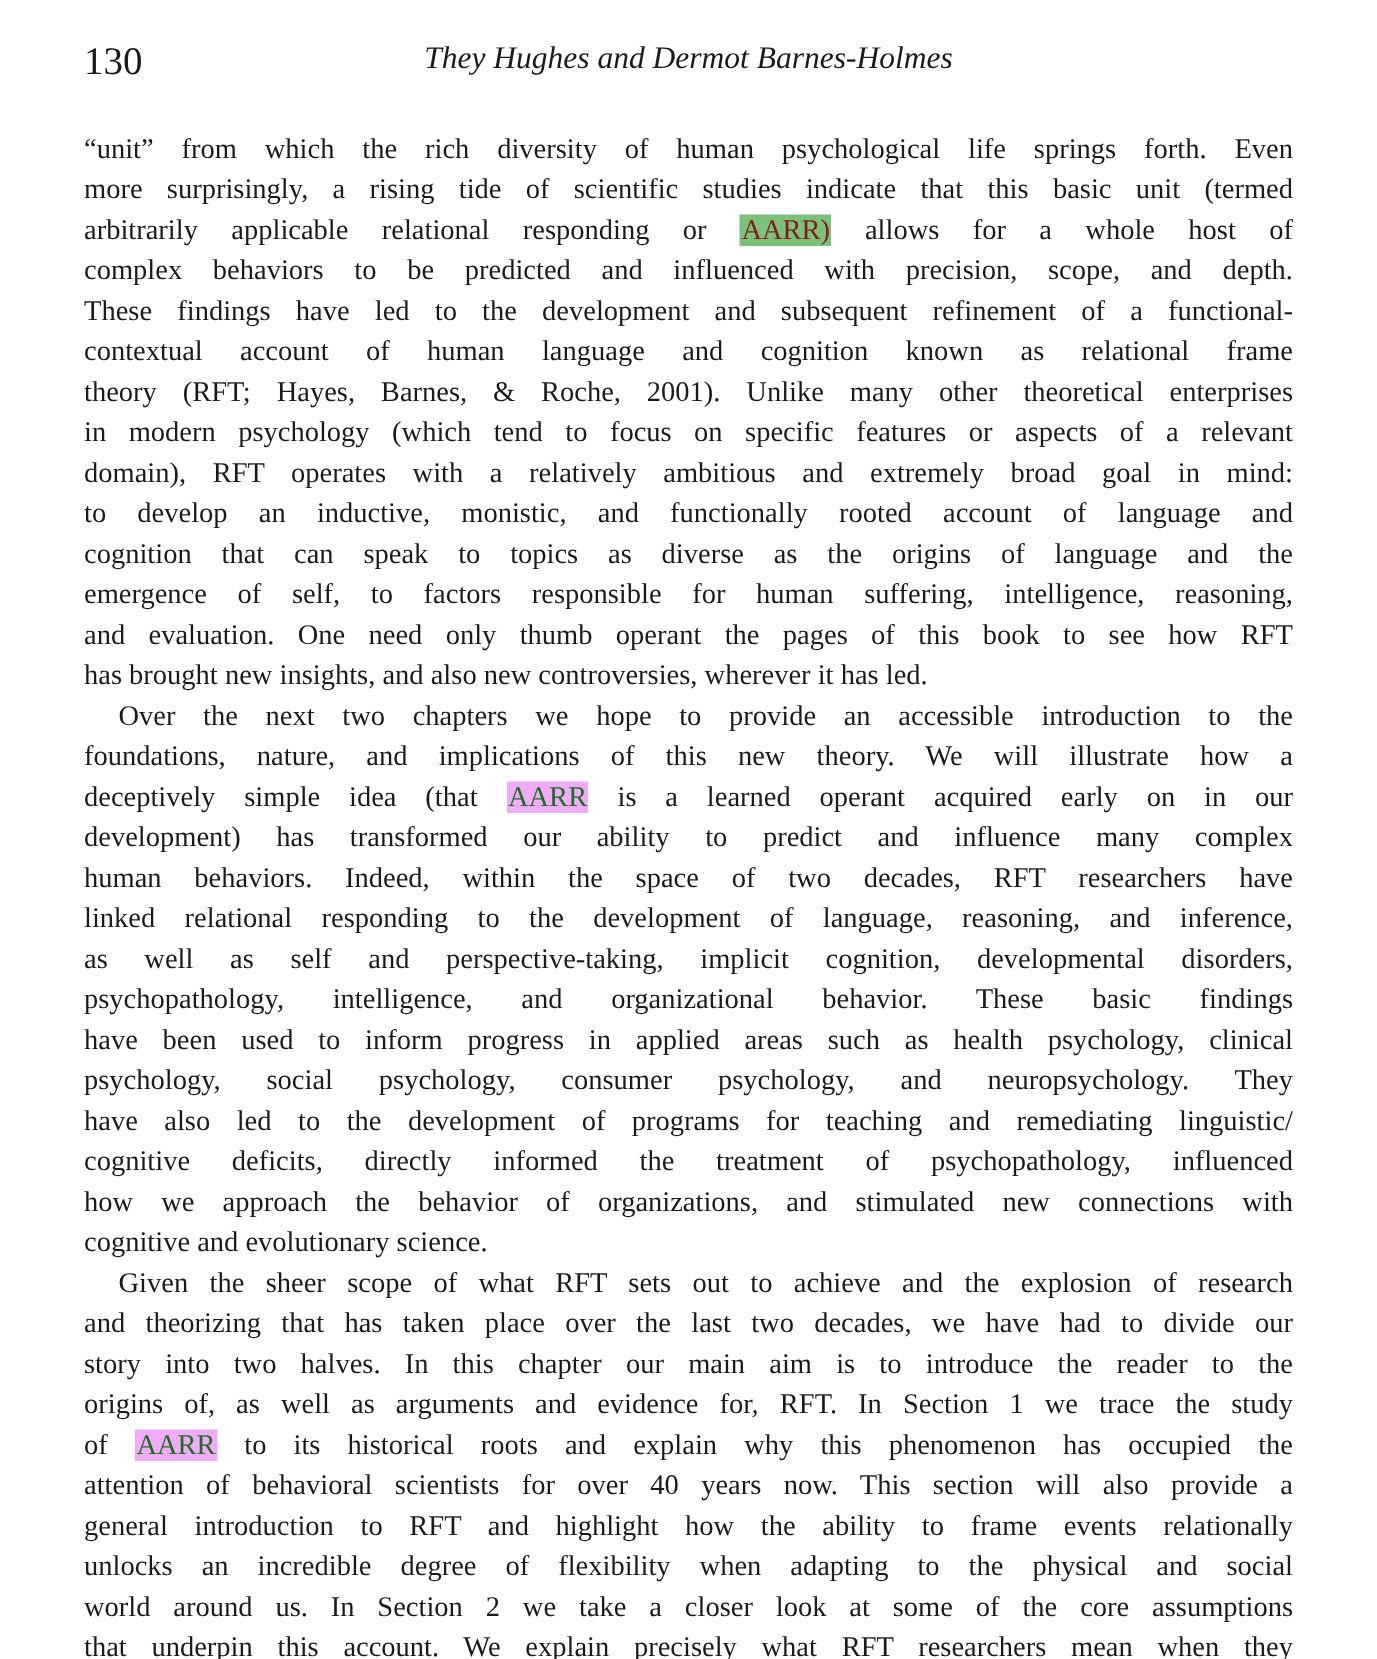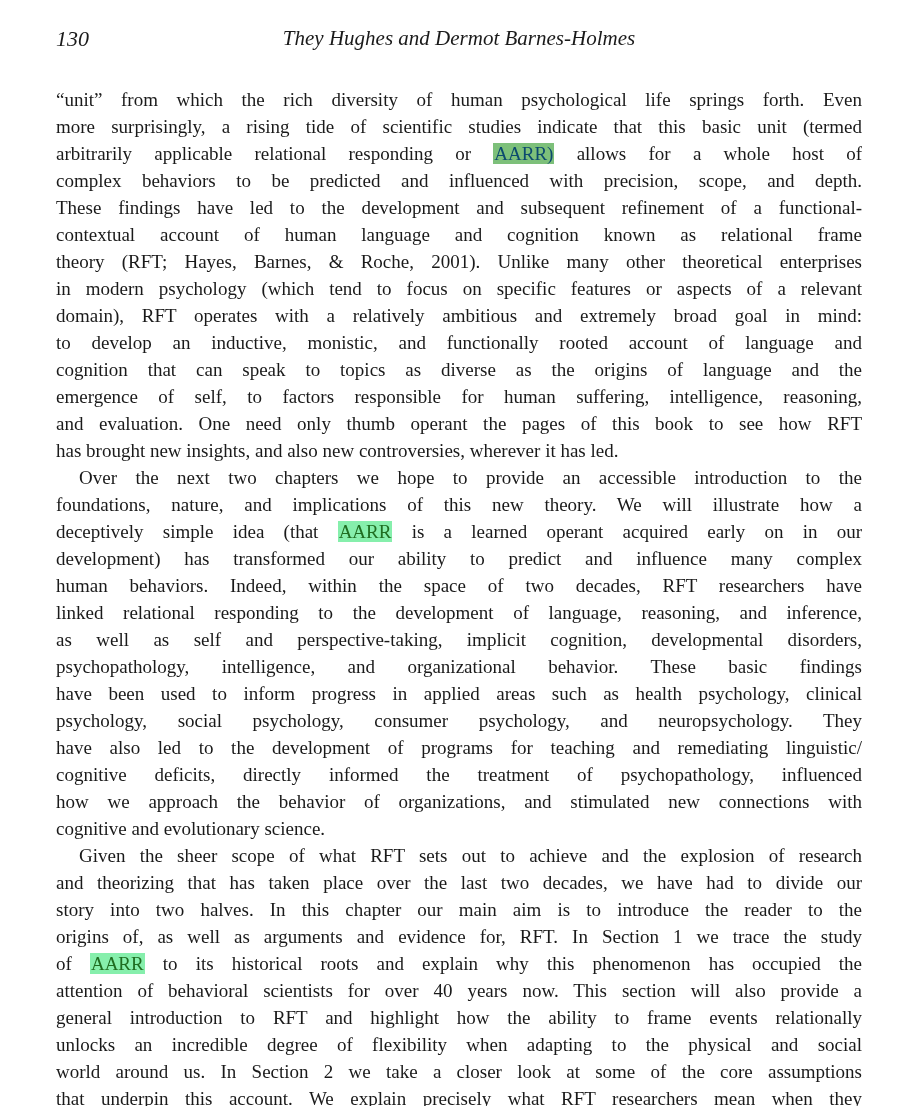--- a/index.html
+++ b/index.html
@@ -1,29 +1,29 @@
 <!DOCTYPE html>
 <html><head>
 <meta charset="utf-8">
 <style>
   html, body { margin: 0; padding: 0; background: #ffffff; }
   body { width: 918px; height: 1106px; overflow: hidden; position: relative;
          font-family: "Liberation Serif", "DejaVu Serif", serif; color: #1a1a1a; }
   .header { position: absolute; top: 26px; left: 56px; width: 806px; height: 32px; }
-  .page-num { position: absolute; left: 0; top: 0; font-size: 22px; font-style: italic; }
+  .page-num { position: absolute; left: 0; top: 0; font-size: 26px; }
   .running-head { position: absolute; left: 0; right: 0; text-align: center; top: 0;
                   font-style: italic; font-size: 21px; }
   .body-text { position: absolute; top: 86px; left: 56px; width: 806px; }
   .line { height: 27px; line-height: 27px; font-size: 19px; white-space: nowrap;
           text-align: justify; text-align-last: justify; overflow: hidden; }
   .line.last { text-align-last: left; }
   .line.indent { padding-left: 23px; }
   .hl { padding: 0 1px; }
-  .hl-dark { background: #7dc07a; color: #0c4a6e; }
-  .hl-light { background: #86efac; color: #1f6d21; }
+  .hl-dark { background: #7dc07a; color: #7f1d1d; }
+  .hl-light { background: #f0abfc; color: #1f6d21; }
 </style>
 </head>
 <body>
 
 <div class="header">
   <span class="page-num">130</span>
   <span class="running-head">They Hughes and Dermot Barnes-Holmes</span>
 </div>
 
 <div class="body-text" id="body">

